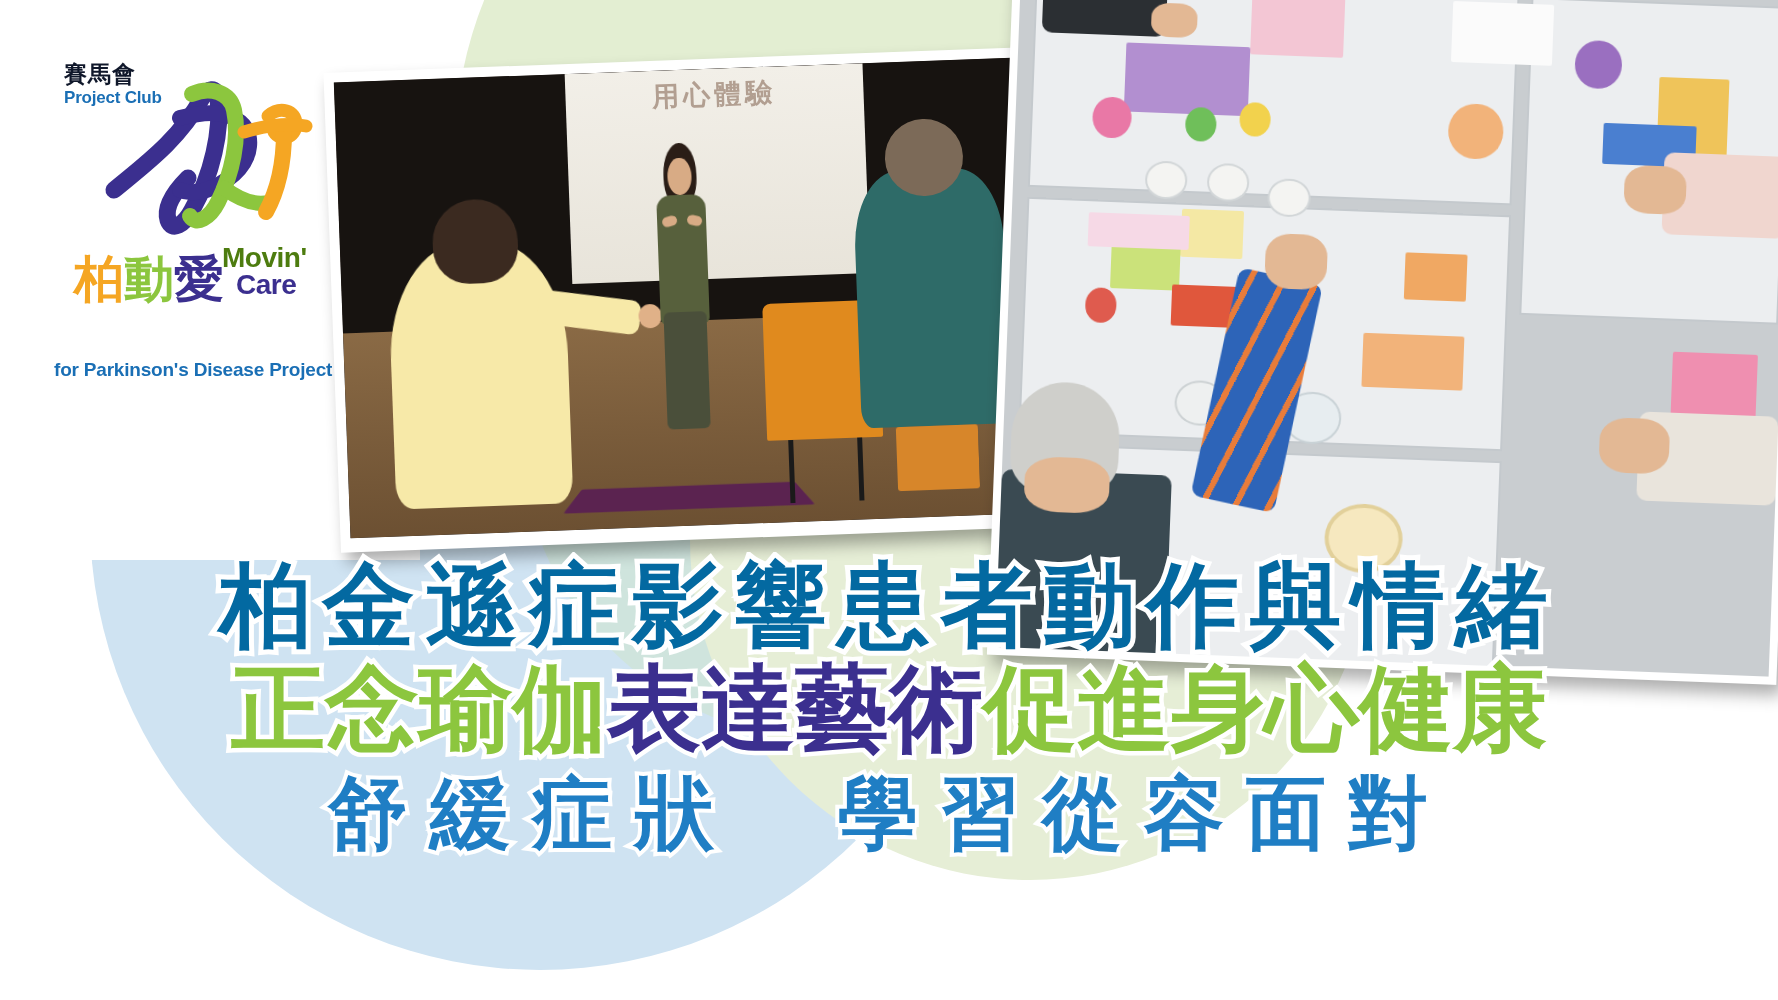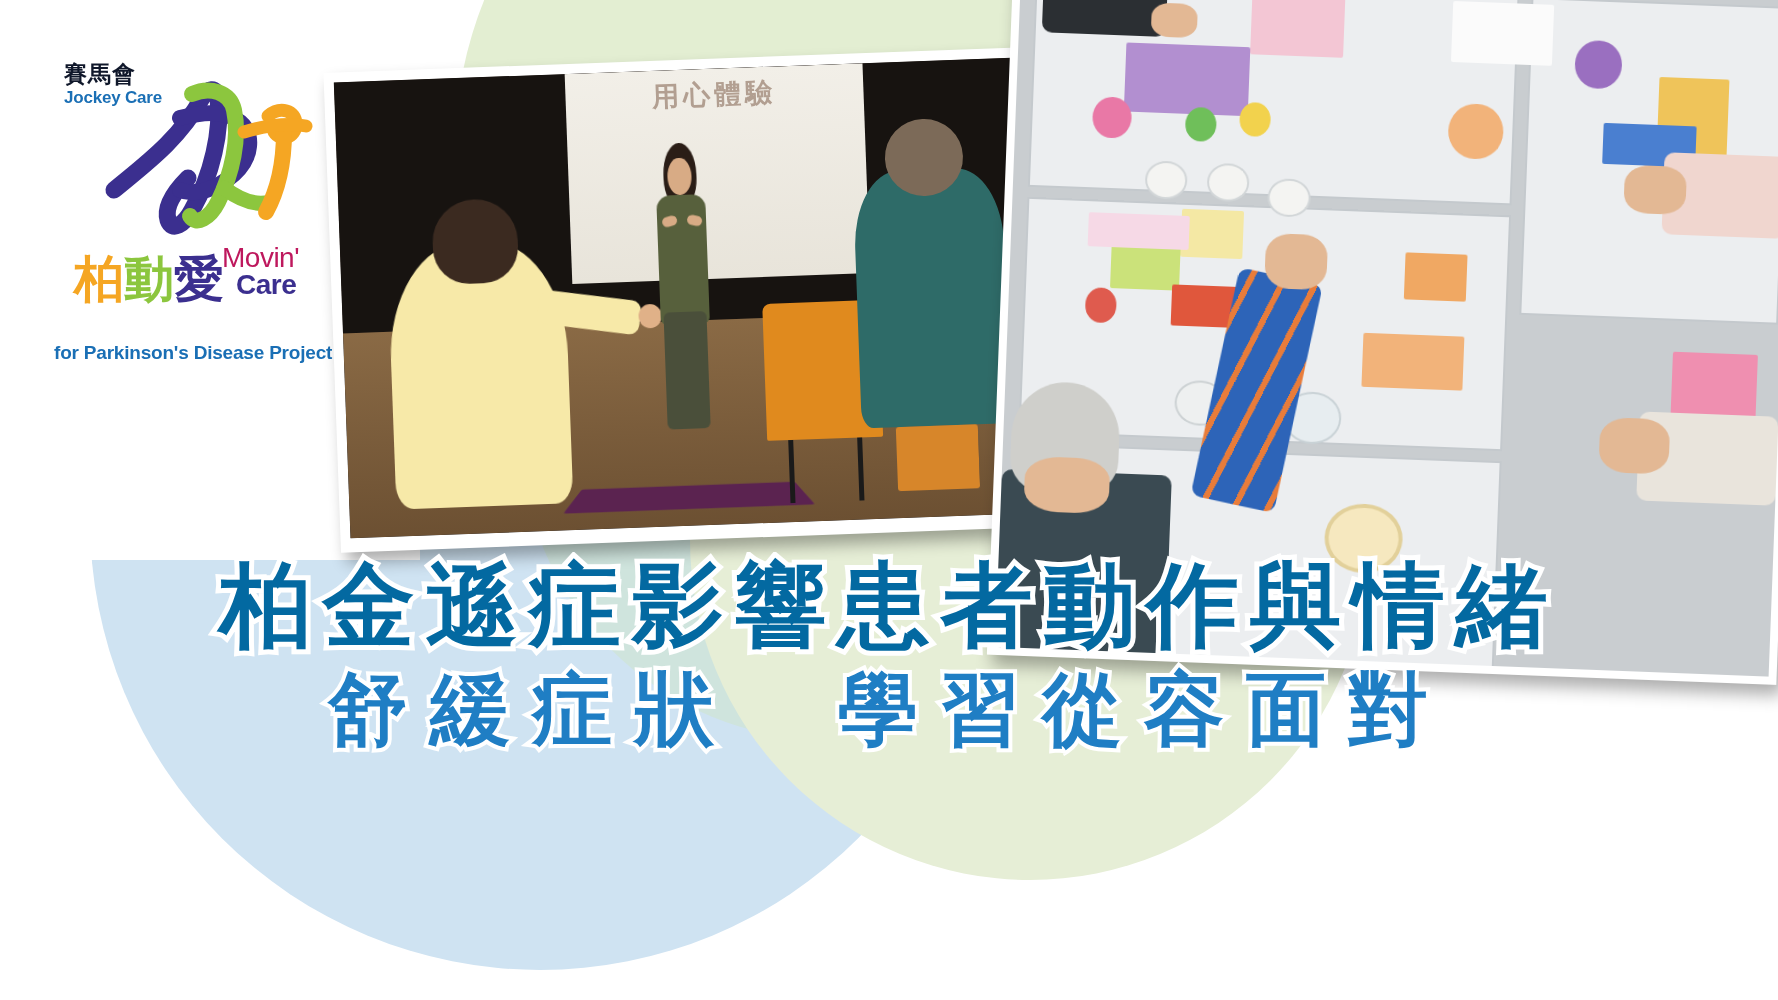--- a/index.html
+++ b/index.html
@@ -52,34 +52,34 @@
     line-height:1;
   }
   .ch-1{left:14px;color:#f5a623;}
   .ch-2{left:64px;color:#8cc63e;}
   .ch-3{left:114px;color:#3b2f8f;}
   .logo-movin{
     position:absolute;left:168px;top:193px;width:110px;
     font-family:"Liberation Serif",serif;
   }
   .logo-movin .m1{
-    font-size:28px;font-weight:normal;color:#be185d;line-height:0.95;
+    font-size:28px;font-weight:bold;color:#4d7c0f;line-height:0.95;
     font-family:"Liberation Sans",sans-serif;letter-spacing:-0.5px;
   }
   .logo-movin .m2{
     font-size:28px;font-weight:bold;color:#3b2f8f;line-height:0.95;
     font-family:"Liberation Sans",sans-serif;margin-left:14px;letter-spacing:-0.5px;
   }
   .logo-sub-cn{
     position:absolute;left:0;top:258px;width:270px;text-align:center;
     font-family:"DejaVu Sans",sans-serif;font-weight:bold;font-size:27px;
     color:#1a6fb5;letter-spacing:1px;white-space:nowrap;
   }
   .logo-sub-en{
-    position:absolute;left:0;top:290px;width:270px;text-align:center;
+    position:absolute;left:0;top:307px;width:270px;text-align:center;
     font-weight:bold;font-size:19px;color:#1a6fb5;letter-spacing:-0.2px;
     white-space:nowrap;
   }
 
   
   .photo{position:absolute;background:#fff;box-shadow:6px 10px 16px rgba(0,0,0,.33);}
   .photo .inner{position:absolute;overflow:hidden;}
 
   
   .photo-yoga{
@@ -185,21 +185,21 @@
   <div class="blob blob-green"></div>
   <div class="blob blob-blue"></div>
   <div class="blob blob-teal"></div>
   <div class="blob blob-green2"></div>
   <div class="wash"></div>
 
   <div class="logo">
 
     <div class="logo-jc">
       <div class="cn">賽馬會</div>
-      <div class="en">Jockey Care</div>
+      <div class="en">Project Club</div>
     </div>
 
     <div class="logo-mark">
       <svg width="240" height="185" viewBox="0 0 240 185">
         <path d="M30 120 C 60 95, 95 70, 118 28 C 124 18, 132 16, 134 28 C 138 60, 128 105, 108 140 C 100 155, 88 162, 84 150 C 80 136, 92 120, 104 108" fill="none" stroke="#3b2f8f" stroke-width="17" stroke-linecap="round"></path>
         <path d="M96 48 C 118 42, 142 40, 156 52 C 170 64, 168 88, 150 104 C 132 120, 110 126, 96 120" fill="none" stroke="#3b2f8f" stroke-width="16" stroke-linecap="round"></path>
         <path d="M108 24 C 126 16, 146 22, 150 40 C 156 68, 148 104, 134 132 C 126 148, 112 156, 106 146" fill="none" stroke="#8cc63e" stroke-width="16" stroke-linecap="round"></path>
         <path d="M140 118 C 156 130, 172 136, 186 132" fill="none" stroke="#8cc63e" stroke-width="15" stroke-linecap="round"></path>
         <path d="M184 46 C 196 36, 212 40, 212 54 C 212 68, 196 72, 190 62" fill="none" stroke="#f5a623" stroke-width="13" stroke-linecap="round"></path>
         <path d="M200 62 C 200 92, 194 120, 182 142" fill="none" stroke="#f5a623" stroke-width="16" stroke-linecap="round"></path>
@@ -306,17 +306,20 @@
       <div class="skin" style="right:13%;top:26%;width:8%;height:7%;"></div>
       <div class="arm-sleeve" style="right:0%;top:62%;width:18%;height:13%;background:#e9e4dc;"></div>
       <div class="skin" style="right:14%;top:63%;width:9%;height:8%;"></div>
     </div>
   </div>
 
   <div class="headline">
 
     <div class="hl-line hl-1">柏金遜症影響患者動作與情緒</div>
 
+    <div class="hl-line hl-2">
+      <span class="hl-inline seg-g">正念瑜伽</span><span class="hl-inline seg-p">表達藝術</span><span class="hl-inline seg-g">促進身心健康</span>
+    </div>
 
     <div class="hl-line hl-3">舒緩症狀　學習從容面對</div>
   </div>
 
 </div>
 
 </body></html>

